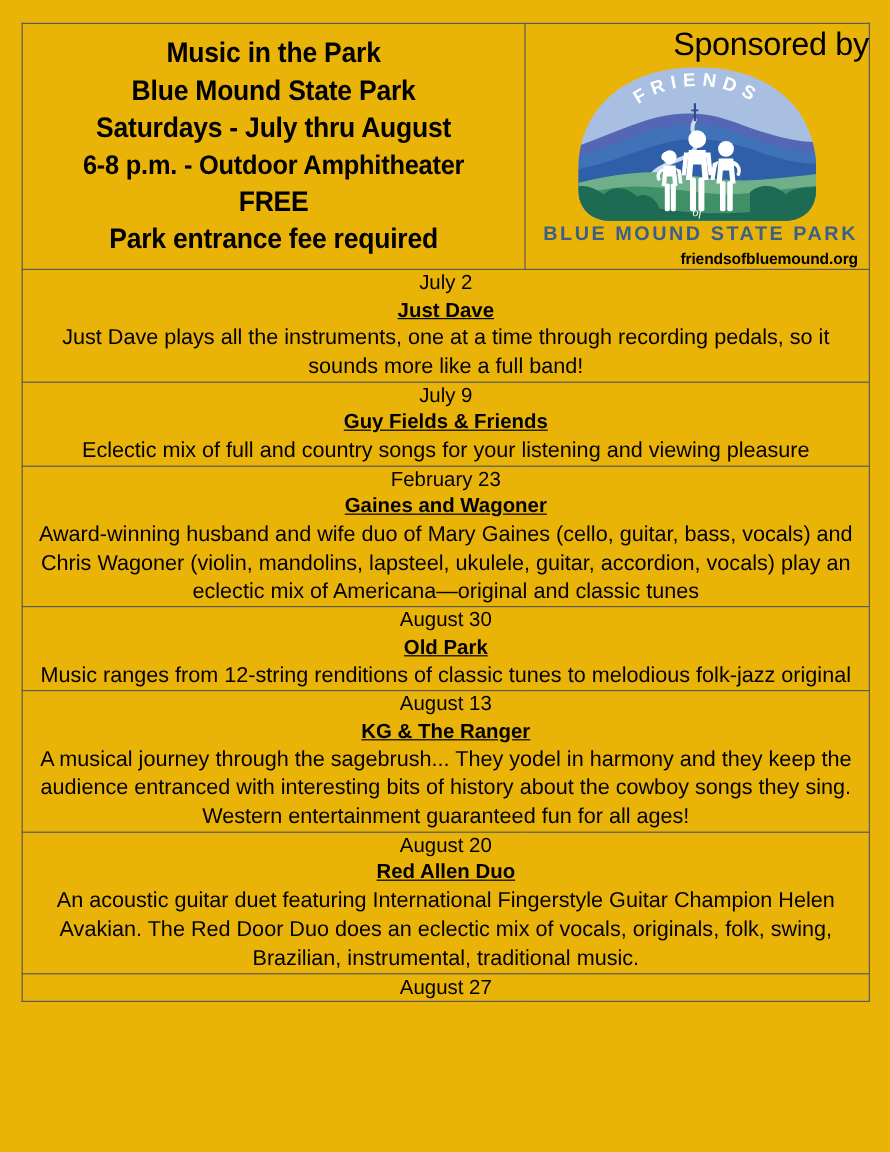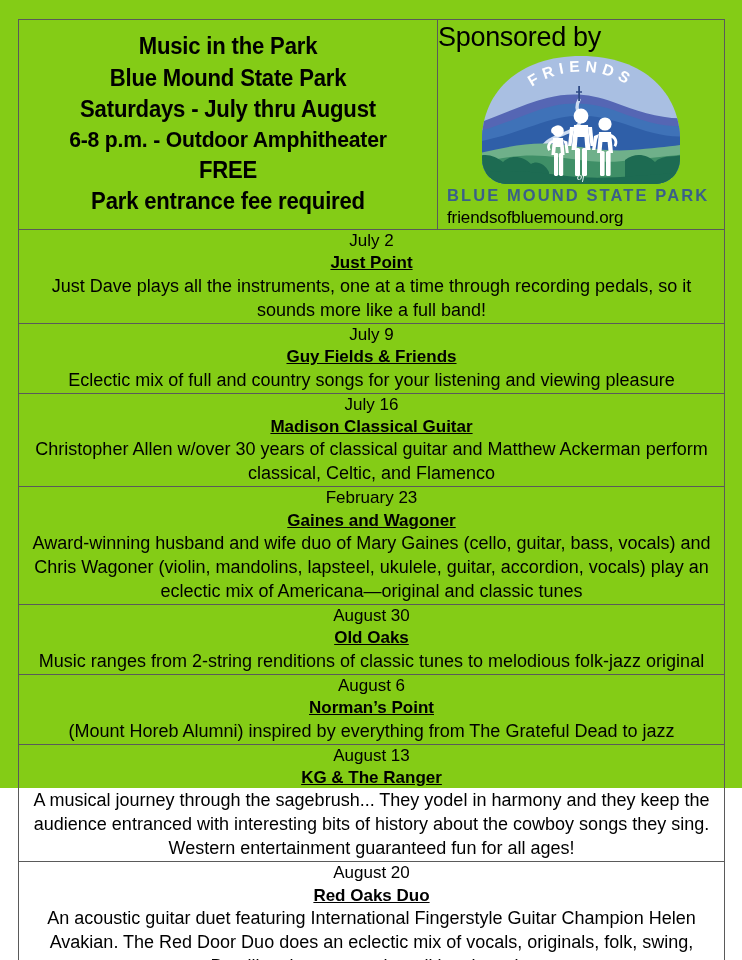--- a/index.html
+++ b/index.html
@@ -12,22 +12,22 @@
     width: 742px;
     height: 960px;
     font-family: "Liberation Sans", sans-serif;
     color: #000000;
     overflow: hidden;
   }
 
   .page {
     position: relative;
     width: 742px;
-    height: 788px;
-    background: #84cc16;
+    height: 960px;
+    background: #eab308;
   }
 
   
   .flyer {
     position: absolute;
     left: 18px;
     top: 19px;
     width: 706px;
     border-collapse: collapse;
     table-layout: fixed;
@@ -39,21 +39,21 @@
   }
 
   
   .hdr-left {
     width: 419px;
     text-align: center;
     padding: 6px 6px 8px 6px;
   }
   .hdr-right {
     width: 287px;
-    text-align: left;
+    text-align: right;
     padding: 4px 4px 4px 4px;
   }
 
   .hdr-line {
     font-weight: bold;
     font-size: 23.5px;
     line-height: 1.33;
     letter-spacing: -0.2px;
     white-space: nowrap;
     font-stretch: condensed;
@@ -86,22 +86,22 @@
     color: #3a5f8a;
     font-weight: bold;
     font-size: 16.5px;
     letter-spacing: 2.1px;
     line-height: 1.05;
     margin: 1px 0 0 0;
     white-space: nowrap;
   }
   .logo-url {
     color: #000000;
-    font-weight: normal;
-    font-size: 17px;
+    font-weight: bold;
+    font-size: 13px;
     letter-spacing: -0.1px;
     line-height: 1.2;
     margin: 3px 0 1px 0;
     white-space: nowrap;
   }
 
   
   .ev-cell {
     text-align: center;
     padding: 3px 10px 5px 10px;
@@ -226,70 +226,56 @@
 
             <div class="logo-title">BLUE MOUND STATE PARK</div>
             <div class="logo-url">friendsofbluemound.org</div>
           </div>
         </td>
       </tr>
 
     <tr>
           <td colspan="2" class="ev-cell">
             <div class="ev-date">July 2</div>
-            <div class="ev-name">Just Point</div>
+            <div class="ev-name">Just Dave</div>
             <div class="ev-desc">Just Dave plays all the instruments, one at a time through recording pedals, so it sounds more like a full band!</div>
           </td>
         </tr>
         <tr>
           <td colspan="2" class="ev-cell">
             <div class="ev-date">July 9</div>
             <div class="ev-name">Guy Fields &amp; Friends</div>
             <div class="ev-desc">Eclectic mix of full and country songs for your listening and viewing pleasure</div>
           </td>
         </tr>
         <tr>
           <td colspan="2" class="ev-cell">
-            <div class="ev-date">July 16</div>
-            <div class="ev-name">Madison Classical Guitar</div>
-            <div class="ev-desc">Christopher Allen w/over 30 years of classical guitar and Matthew Ackerman perform classical, Celtic, and Flamenco</div>
-          </td>
-        </tr>
-        <tr>
-          <td colspan="2" class="ev-cell">
             <div class="ev-date">February 23</div>
             <div class="ev-name">Gaines and Wagoner</div>
             <div class="ev-desc">Award-winning husband and wife duo of Mary Gaines (cello, guitar, bass, vocals) and Chris Wagoner (violin, mandolins, lapsteel, ukulele, guitar, accordion, vocals) play an eclectic mix of Americana—original and classic tunes</div>
           </td>
         </tr>
         <tr>
           <td colspan="2" class="ev-cell">
             <div class="ev-date">August 30</div>
-            <div class="ev-name">Old Oaks</div>
-            <div class="ev-desc">Music ranges from 2-string renditions of classic tunes to melodious folk-jazz original</div>
-          </td>
-        </tr>
-        <tr>
-          <td colspan="2" class="ev-cell">
-            <div class="ev-date">August 6</div>
-            <div class="ev-name">Norman’s Point</div>
-            <div class="ev-desc">(Mount Horeb Alumni) inspired by everything from The Grateful Dead to jazz</div>
+            <div class="ev-name">Old Park</div>
+            <div class="ev-desc">Music ranges from 12-string renditions of classic tunes to melodious folk-jazz original</div>
           </td>
         </tr>
         <tr>
           <td colspan="2" class="ev-cell">
             <div class="ev-date">August 13</div>
             <div class="ev-name">KG &amp; The Ranger</div>
             <div class="ev-desc">A musical journey through the sagebrush... They yodel in harmony and they keep the audience entranced with interesting bits of history about the cowboy songs they sing. Western entertainment guaranteed fun for all ages!</div>
           </td>
         </tr>
         <tr>
           <td colspan="2" class="ev-cell">
             <div class="ev-date">August 20</div>
-            <div class="ev-name">Red Oaks Duo</div>
+            <div class="ev-name">Red Allen Duo</div>
             <div class="ev-desc">An acoustic guitar duet featuring International Fingerstyle Guitar Champion Helen Avakian. The Red Door Duo does an eclectic mix of vocals, originals, folk, swing, Brazilian, instrumental, traditional music.</div>
           </td>
         </tr>
         <tr>
           <td colspan="2" class="ev-cell">
             <div class="ev-date">August 27</div>
           </td>
         </tr>
       </tbody>
   </table>

